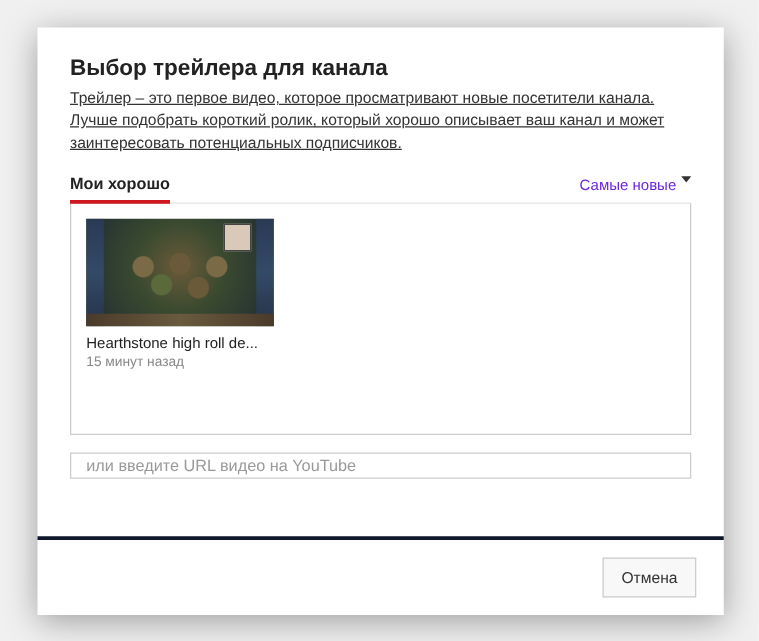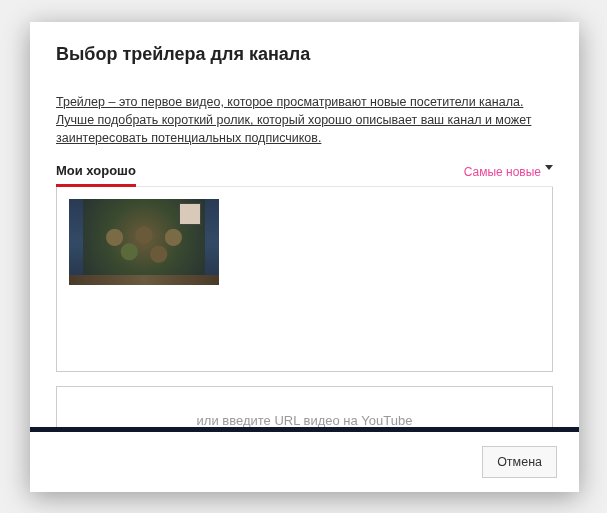--- a/index.html
+++ b/index.html
@@ -16,32 +16,32 @@
     top: 22px;
     left: 30px;
     width: 549px;
     height: 470px;
     background: #fff;
     box-shadow: 0 5px 25px rgba(0,0,0,0.35);
     display: flex;
     flex-direction: column;
   }
   .content { padding: 22px 26px 0 26px; flex: 1 1 auto; overflow: hidden; }
-  .title { font-size: 18px; color: #222; font-weight: bold; margin-bottom: 28px; }
+  .title { font-size: 18px; color: #222; font-weight: bold; margin-bottom: 4px; }
   .desc { font-size: 12.5px; color: #333; line-height: 1.45; margin-bottom: 16px; text-decoration: underline; }
   .tabrow { display: flex; align-items: center; border-bottom: 1px solid #e4e4e4; }
   .tab {
     font-size: 13px; font-weight: bold; color: #222;
     padding: 0 0 8px 0; cursor: pointer; position: relative;
   }
   .tab.active::after {
     content: ""; position: absolute; left: 0; right: 0; bottom: -1px;
     height: 3px; background: #cc181e;
   }
-  .sortwrap { margin-left: auto; font-size: 12px; color: #ec4899; padding-bottom: 6px; cursor: pointer; display: flex; align-items: flex-start; gap: 4px; }
+  .sortwrap { margin-left: auto; font-size: 12px; color: #6d28d9; padding-bottom: 6px; cursor: pointer; display: flex; align-items: flex-start; gap: 4px; }
   .caret { width: 0; height: 0; border-left: 4px solid transparent; border-right: 4px solid transparent; border-top: 5px solid #333; }
   .list {
     border: 1px solid #ccc; border-top: none;
     height: 185px; overflow-y: scroll; padding: 12px;
     display: flex; flex-wrap: wrap; gap: 12px;
   }
   .card { width: 150px; cursor: pointer; }
   .thumb {
     width: 150px; height: 86px; position: relative;
     background: radial-gradient(circle at 50% 45%, #6b5a3a 0%, #3a4a2f 40%, #1e2a33 100%);
@@ -67,25 +67,25 @@
       radial-gradient(circle at 65% 65%, #6a5a3a 8px, transparent 9px);
   }
   .thumb .drag {
     position: absolute; left: 0; right: 0; bottom: 0; height: 10px;
     background: linear-gradient(90deg,#4a3a2a,#6a5a3e,#4a3a2a);
   }
   .vtitle { font-size: 12px; color: #222; margin-top: 6px; white-space: nowrap; overflow: hidden; text-overflow: ellipsis; }
   .meta { font-size: 11px; color: #888; line-height: 1.4; margin-top: 2px; }
   .urlbox {
     width: 100%; margin-top: 14px; border: 1px solid #ccc;
-    font-size: 13px; padding: 26px 12px; color: #c2410c; outline: none; text-align: center;
+    font-size: 13px; padding: 2px 12px; color: #c2410c; outline: none;
   }
   .urlbox::placeholder { color: #999; }
   .footer {
-    border-top: 5px solid #0f172a;
+    border-top: 3px solid #0f172a;
     padding: 14px 22px; display: flex; justify-content: flex-end; 
   }
   .btn { font-size: 12.5px; padding: 8px 14px; cursor: pointer; border: 1px solid #ccc; background: #f8f8f8; color: #333; }
   .btn.primary { background: #167ac6; border-color: #167ac6; color: #fff; font-weight: bold; }
 </style>
 </head>
 <body>
 
 <div class="dialog">
   <div class="content">
@@ -104,20 +104,22 @@
 
     <div class="list">
       <div class="card">
         <div class="thumb">
           <div class="side-l"></div>
           <div class="side-r"></div>
           <div class="face"></div>
           <div class="hexgrid"></div>
           <div class="drag"></div>
         </div>
+        <div class="vtitle">Hearthstone high roll de...</div>
+        <div class="meta">15 минут назад</div>
       </div>
     </div>
 
     <input class="urlbox" type="text" placeholder="или введите URL видео на YouTube" style="">
   </div>
 
   <div class="footer">
     <button class="btn">
       <span>Отмена</span>
     </button>

